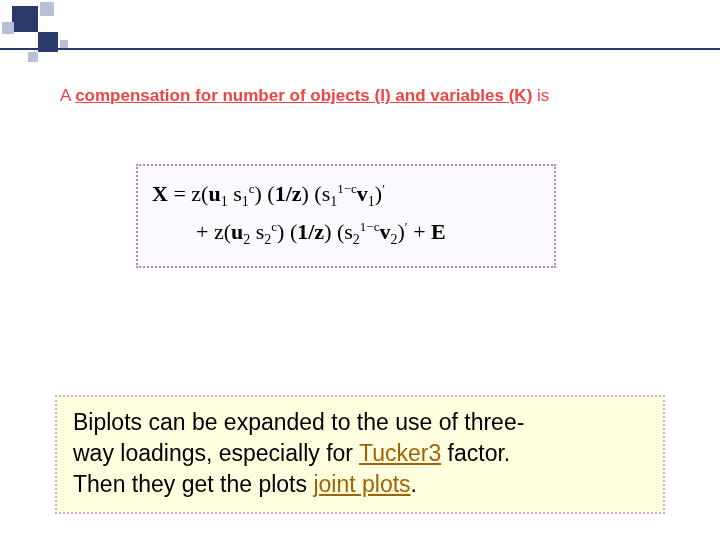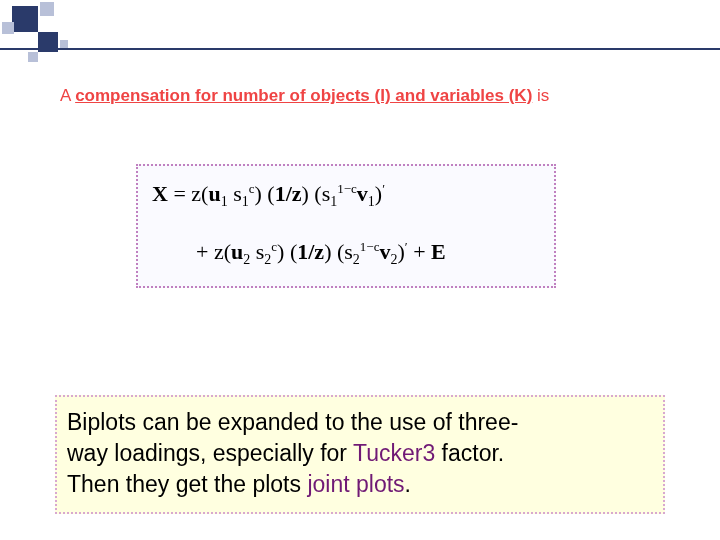--- a/index.html
+++ b/index.html
@@ -57,35 +57,36 @@
   .eq-line {
     font-family: "Times New Roman", serif;
     font-size: 22px;
     line-height: 1.6;
     color: #000;
     white-space: nowrap;
   }
   .eq-line sup { font-size: 13px; vertical-align: super; }
   .eq-line sub { font-size: 14px; vertical-align: sub; }
   .bx { font-weight: bold; }
-  .indent2 { padding-left: 44px; margin-top: 20px; }
+  .indent2 { padding-left: 44px; }
   .note-box {
     position: absolute;
     top: 395px;
     left: 55px;
     width: 610px;
-    padding: 10px 12px 12px 10px;
+    padding: 10px 12px 12px 16px;
     border: 2px dotted #d8a8d0;
     background: #ffffe0;
     font-size: 23px;
     line-height: 1.35;
     color: #000;
   }
   .green-underline {
-    color: #701a75;
+    color: #a16207;
+    text-decoration: underline;
   }
 </style>
 </head>
 <body>
 
 <div class="corner-decoration">
   <div class="dark-square" style="top:6px; left:12px; width:26px; height:26px;"></div>
   <div class="dark-square" style="top:32px; left:38px; width:20px; height:20px;"></div>
   <div class="light-square" style="top:2px; left:40px; width:14px; height:14px;"></div>
   <div class="light-square" style="top:22px; left:2px; width:12px; height:12px;"></div>

